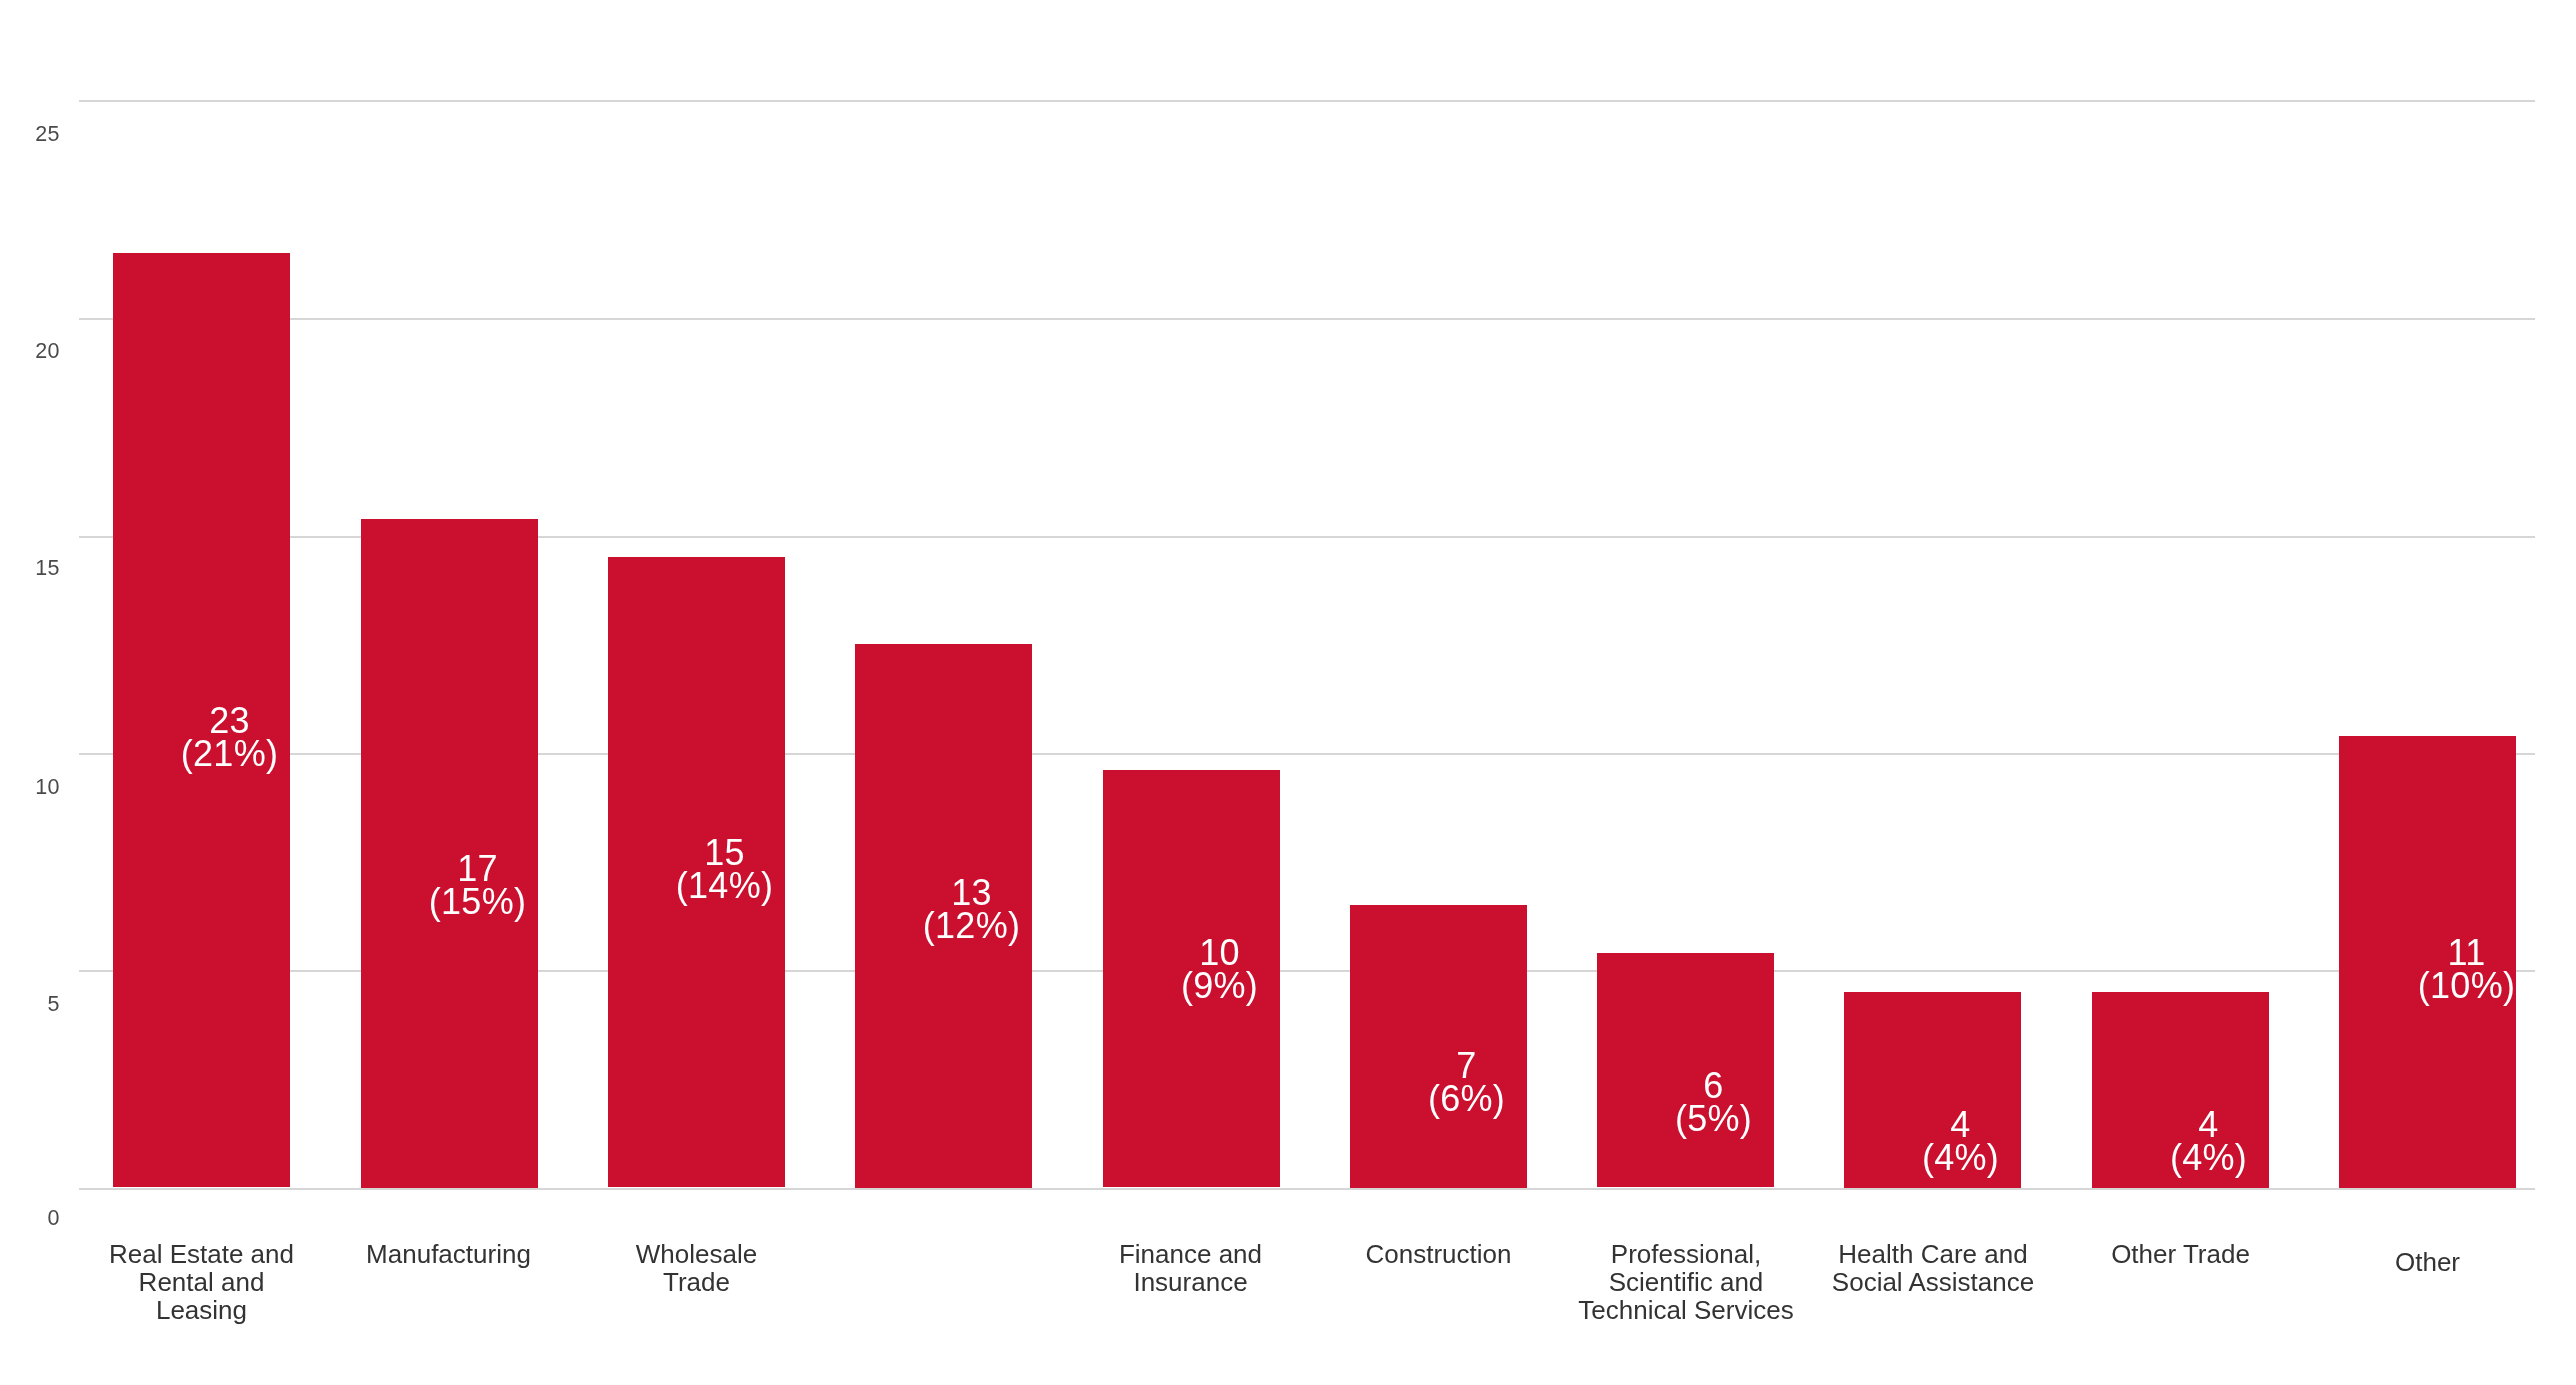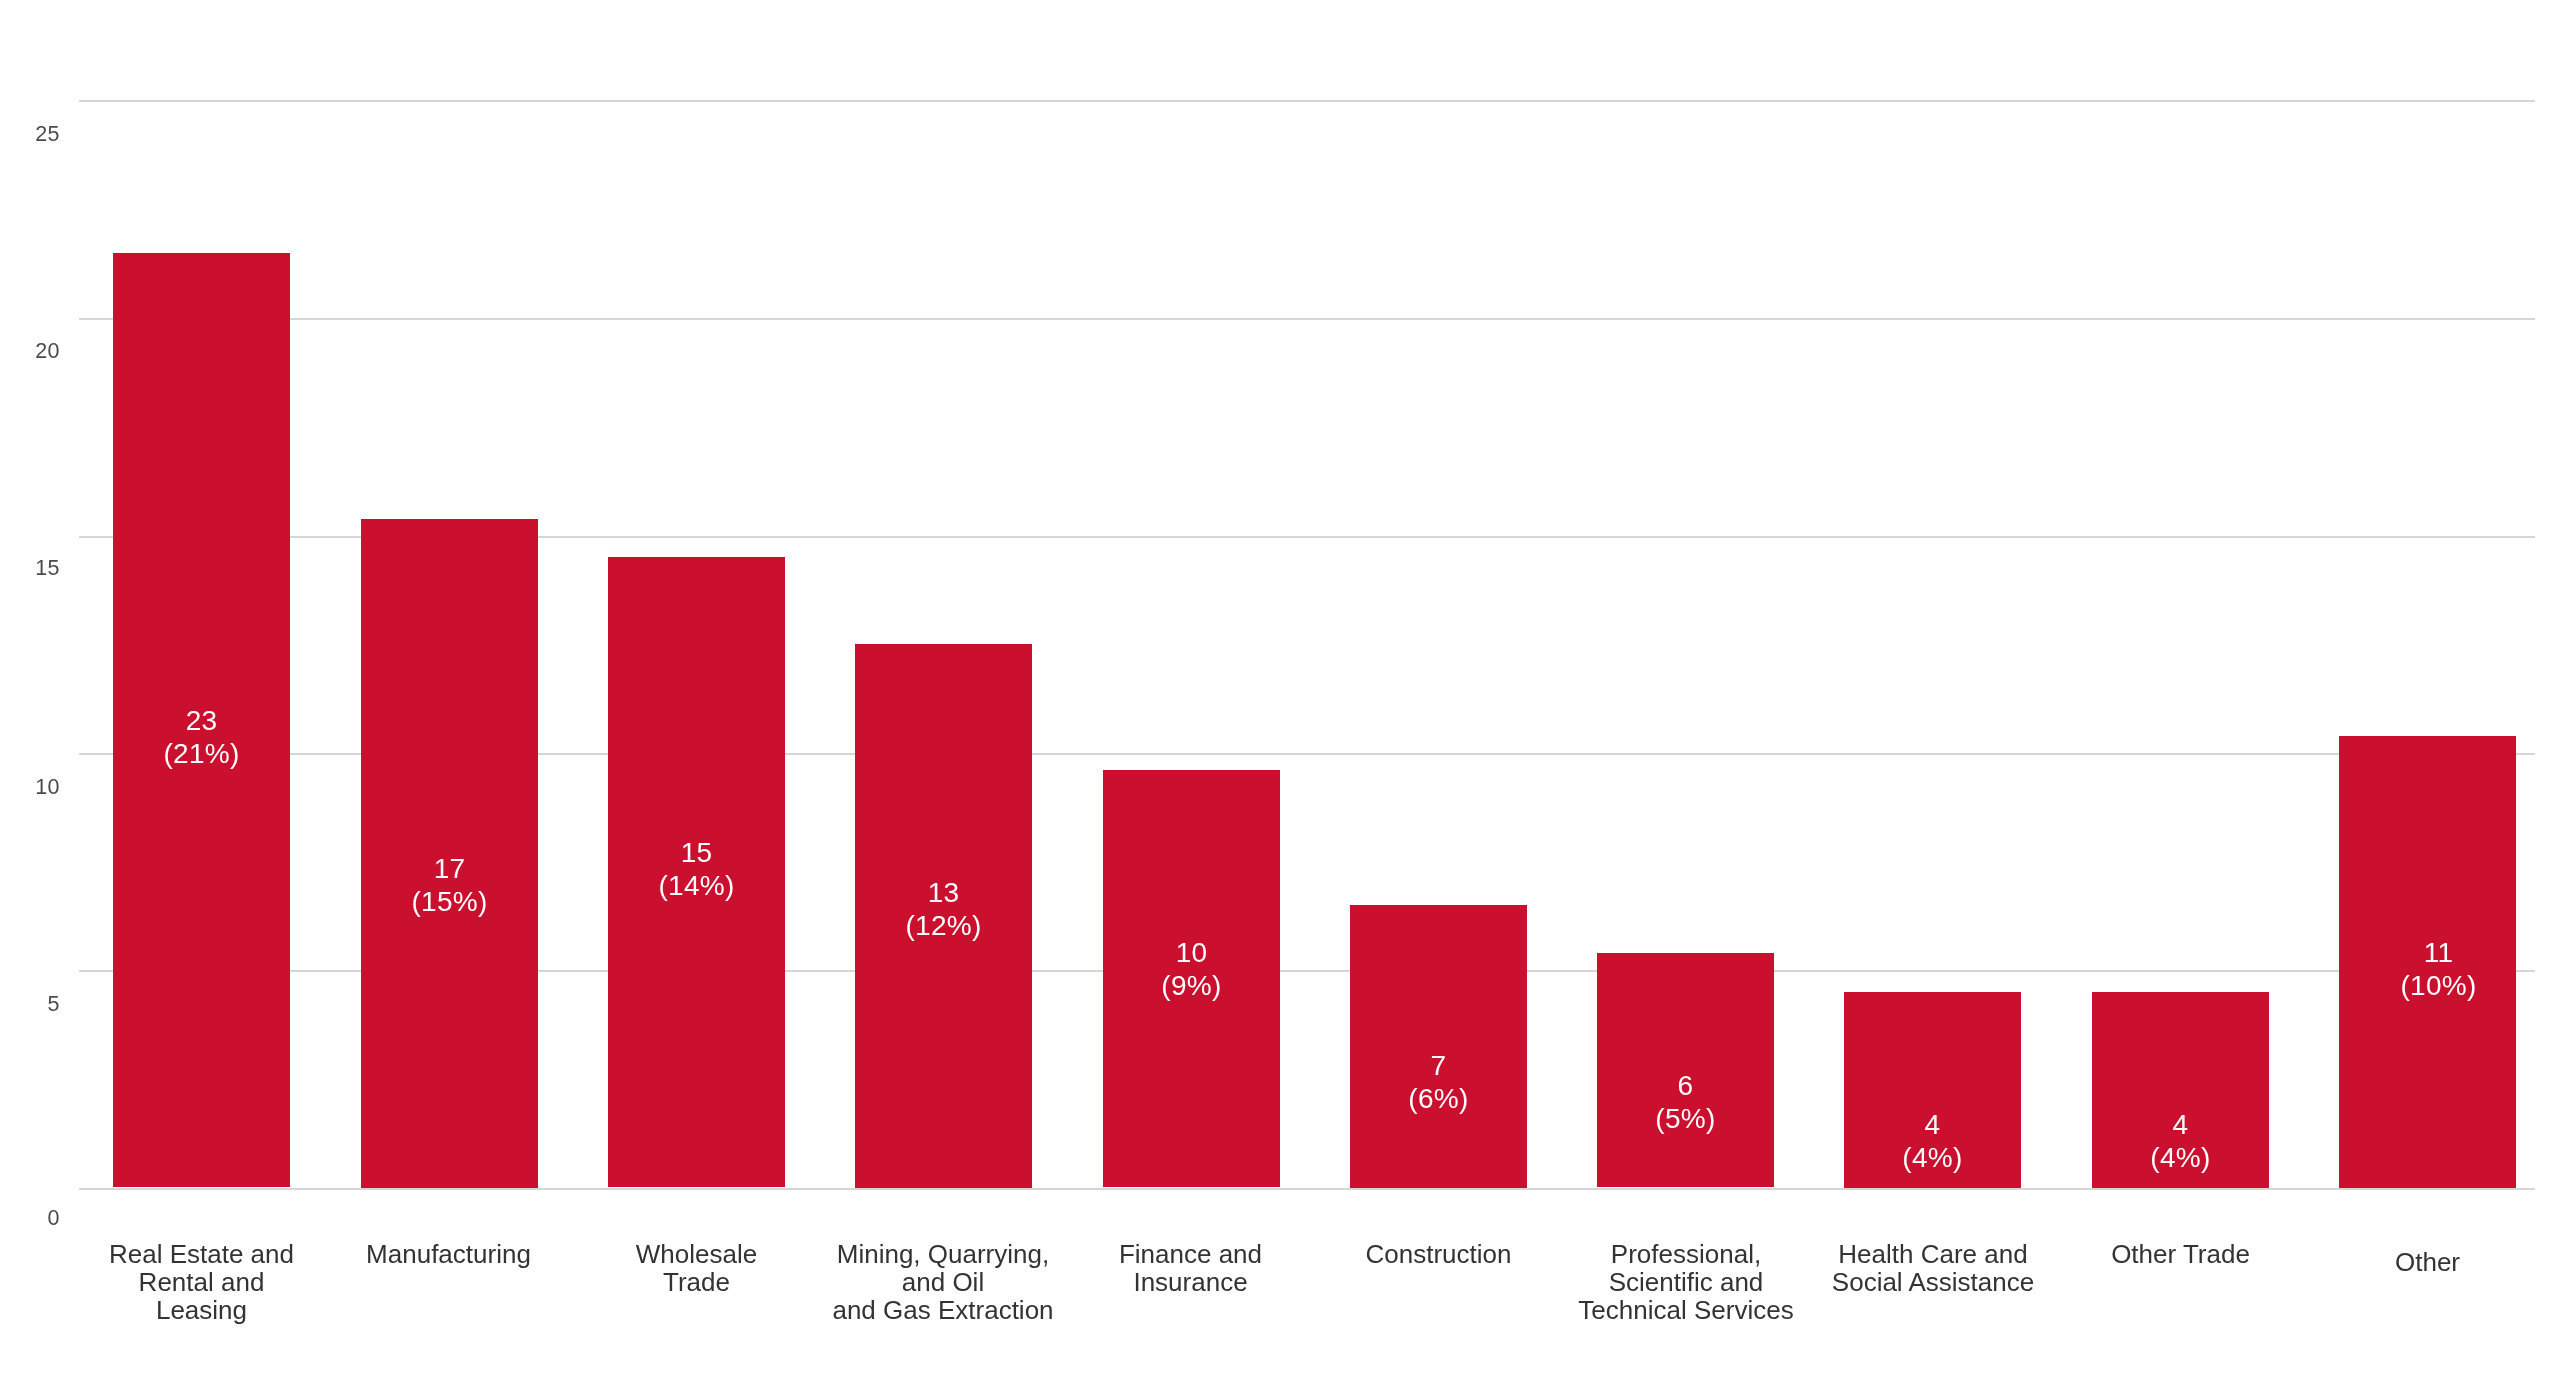--- a/index.html
+++ b/index.html
@@ -11,22 +11,22 @@
   .plot-area{position:absolute;left:0;top:0;width:2576px;height:1386px;}
 
   .gridline{position:absolute;height:1.7px;background:#d6d6d6;left:79px;width:2456px;}
 
   .ytick-label{position:absolute;font-size:21.5px;color:#4a4a4a;text-align:right;
                width:53px;left:6.9px;letter-spacing:0.4px;}
 
   
   .bar{position:absolute;background:#cb0f2e;}
 
-  .bar-value{position:absolute;color:#ffffff;font-size:28px;line-height:33px;
-             text-align:center;white-space:pre-line;letter-spacing:0.3px;}
+  .bar-value{position:absolute;color:#ffffff;font-size:36px;line-height:33px;
+             text-align:center;white-space:pre-line;letter-spacing:0.3px;margin-left:28px;}
 
   
   .cat-label{position:absolute;font-size:26px;line-height:28px;color:#333333;
              text-align:center;white-space:pre-line;top:1240px;}
 </style>
 </head>
 <body>
 
 <div id="chart-root">
   <div class="plot-area">
@@ -75,23 +75,20 @@
     <div class="bar-value" style="left:2092px;width:177px;top:1108px;">4
 (4%)</div>
     <div class="bar-value" style="left:2339px;width:199px;top:936px;">11
 (10%)</div>
 
     <div class="cat-label" style="left:90px;width:223px;">Real Estate and
 Rental and Leasing</div>
     <div class="cat-label" style="left:337px;width:223px;">Manufacturing</div>
     <div class="cat-label" style="left:585px;width:223px;">Wholesale
 Trade</div>
-    <div class="cat-label" style="left:823px;width:240px;">Mining, Quarrying,
-and Oil
-and Gas Extraction</div>
     <div class="cat-label" style="left:1079px;width:223px;">Finance and
 Insurance</div>
     <div class="cat-label" style="left:1327px;width:223px;">Construction</div>
     <div class="cat-label" style="left:1570px;width:232px;">Professional,
 Scientific and
 Technical Services</div>
     <div class="cat-label" style="left:1817px;width:232px;">Health Care and
 Social Assistance</div>
     <div class="cat-label" style="left:2069px;width:223px;">Other Trade</div>
     <div class="cat-label" style="left:2316px;width:223px;margin-top:8px;">Other</div>

